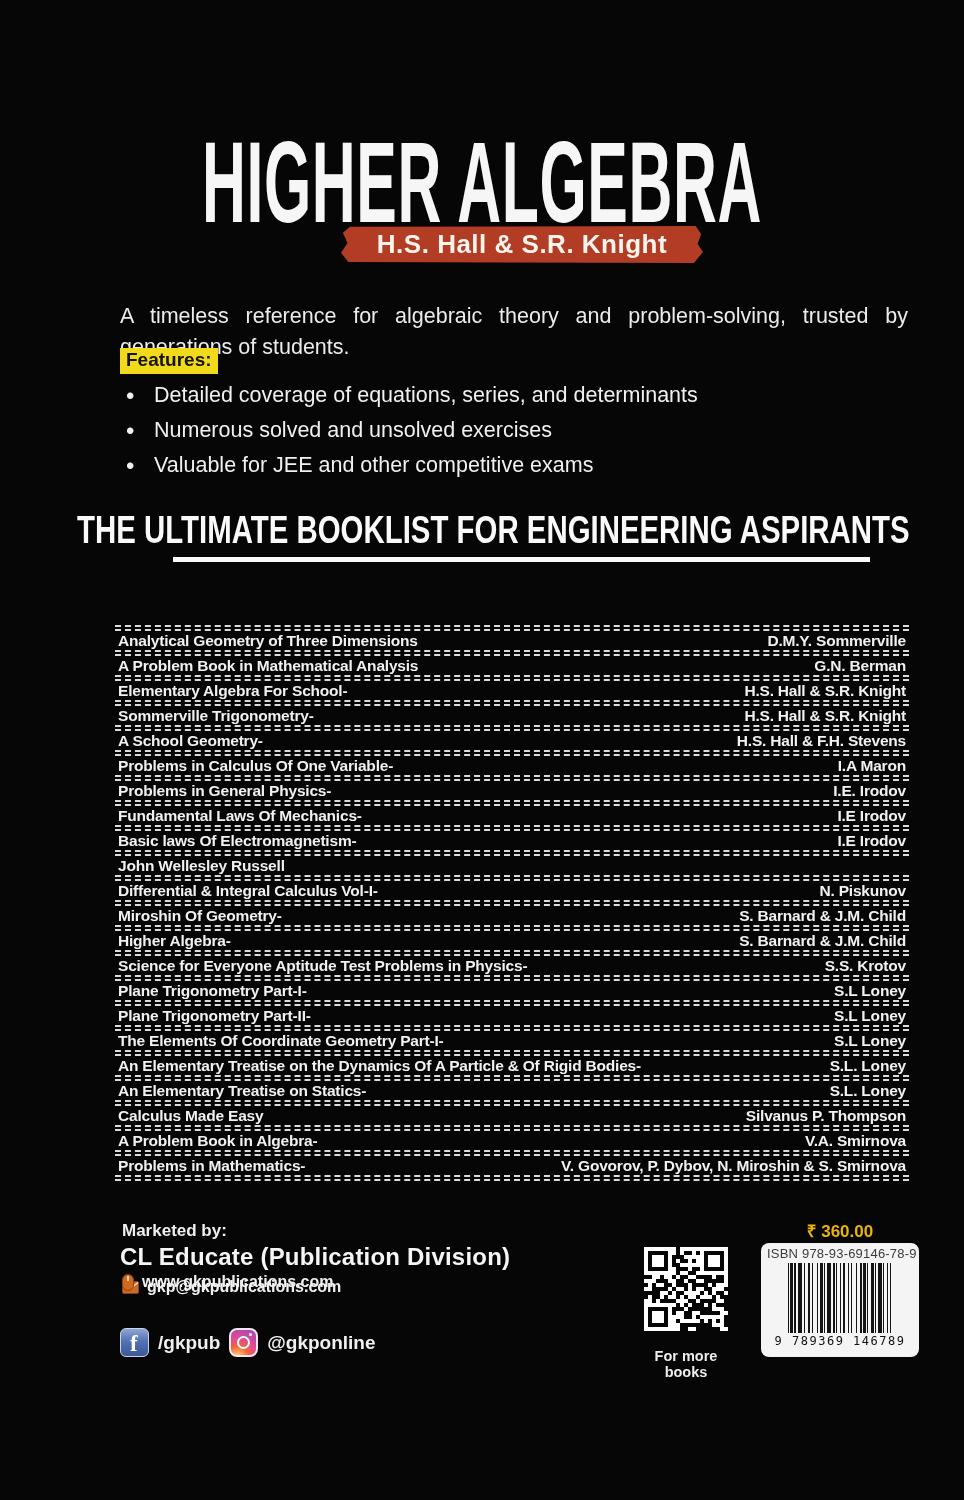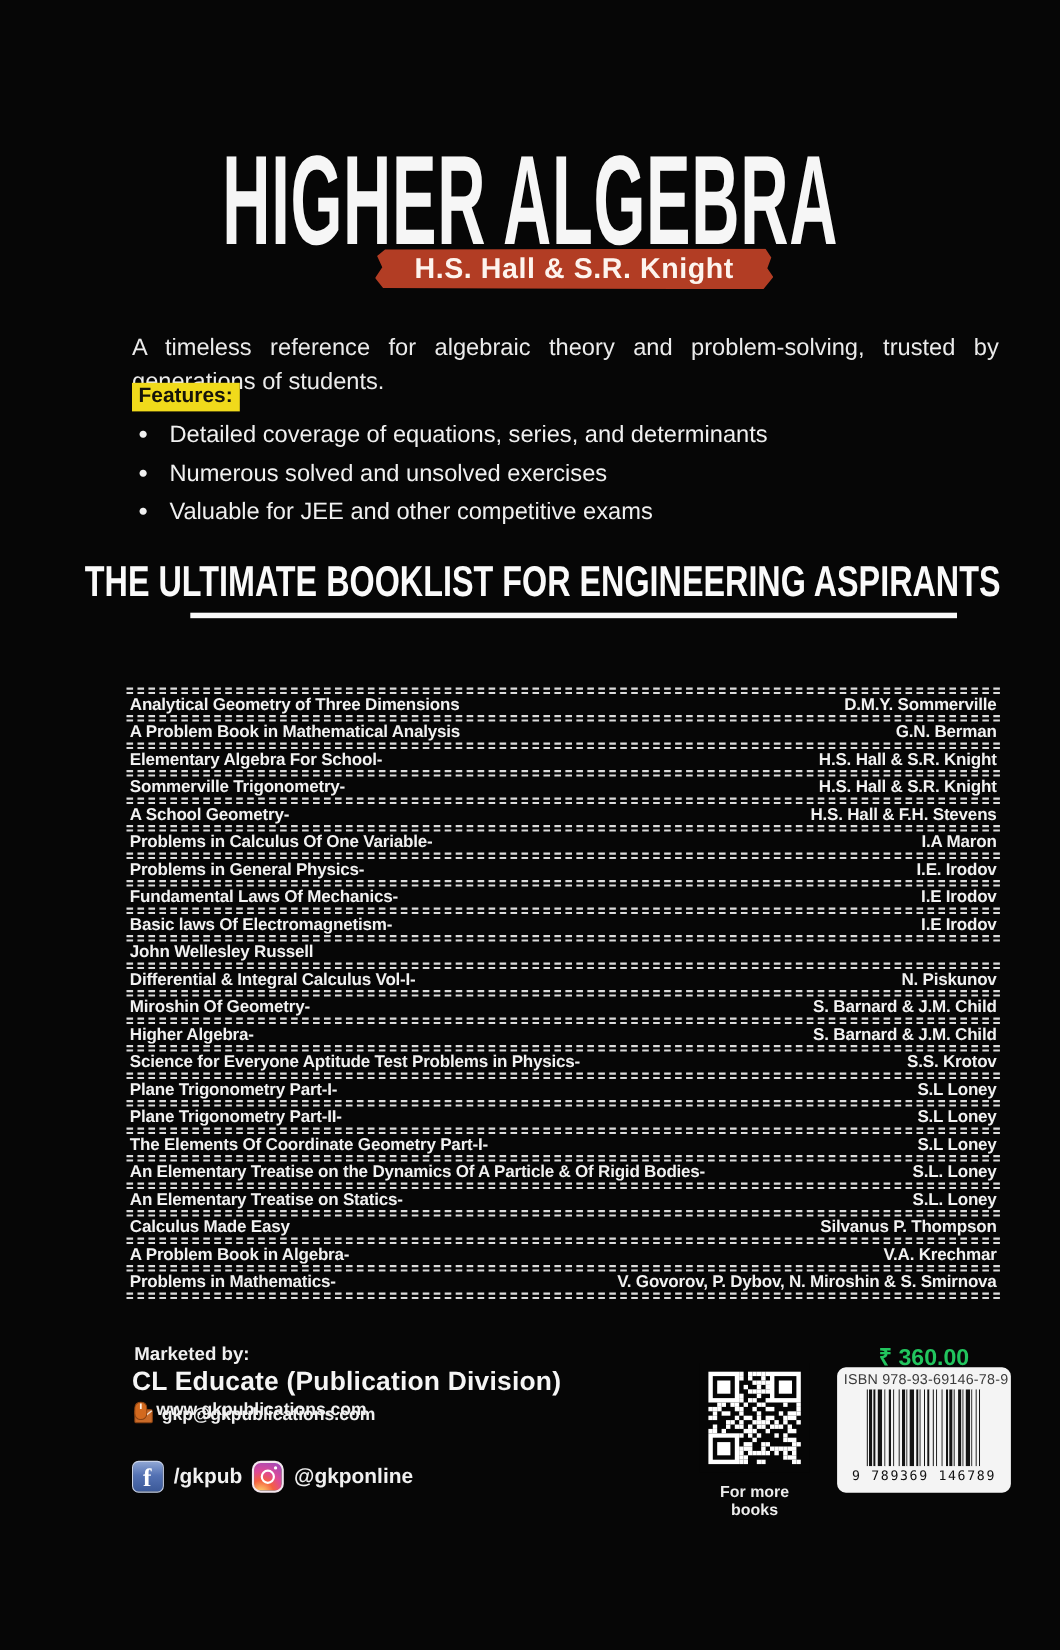--- a/index.html
+++ b/index.html
@@ -79,21 +79,21 @@
   .ig-icon::before{
     content:"";position:absolute;left:6px;top:6px;width:9px;height:9px;
     border:2.5px solid #fff;border-radius:50%;
   }
   .ig-icon::after{
     content:"";position:absolute;right:4px;top:3px;width:3px;height:3px;background:#fff;border-radius:50%;
   }
   
   .qr-wrap{position:absolute;left:636px;top:1239px;width:100px;text-align:center;}
   .qr-caption{margin-top:5px;font-size:14.5px;font-weight:bold;color:#ededed;}
-  .price{position:absolute;left:760px;top:1219px;width:160px;text-align:center;font-size:21px;font-weight:bold;color:#22c55e;}
+  .price{position:absolute;left:760px;top:1219px;width:160px;text-align:center;font-size:17px;font-weight:bold;color:#eab308;}
   .barcode-box{
     position:absolute;left:761px;top:1243px;width:158px;height:114px;
     background:#f4f4f4;border-radius:8px;box-sizing:border-box;
     padding:3px 6px 2px;text-align:center;color:#1a1a1a;
   }
   .isbn{font-size:13px;color:#3c3c3c;letter-spacing:0.2px;white-space:nowrap;}
   .bars{height:70px;margin:2px 3px 0;display:flex;justify-content:center;align-items:stretch;overflow:hidden;}
   .bars span{flex:0 0 auto;height:100%;}
   .digits{font-size:12px;color:#111;letter-spacing:1.5px;margin-top:1px;font-family:"DejaVu Sans Mono",monospace;}
 </style>
@@ -220,21 +220,21 @@
         <span class="ba">S.L. Loney</span>
       </div>
 
       <div class="row">
         <span class="bt">Calculus Made Easy</span>
         <span class="ba">Silvanus P. Thompson</span>
       </div>
 
       <div class="row">
         <span class="bt">A Problem Book in Algebra-</span>
-        <span class="ba">V.A. Krechmar</span>
+        <span class="ba">V.A. Smirnova</span>
       </div>
 
       <div class="row">
         <span class="bt">Problems in Mathematics-</span>
         <span class="ba">V. Govorov, P. Dybov, N. Miroshin &amp; S. Smirnova</span>
       </div>
     </div>
 
   <div class="marketed">Marketed by:</div>
   <div class="publisher">CL Educate (Publication Division)</div>

